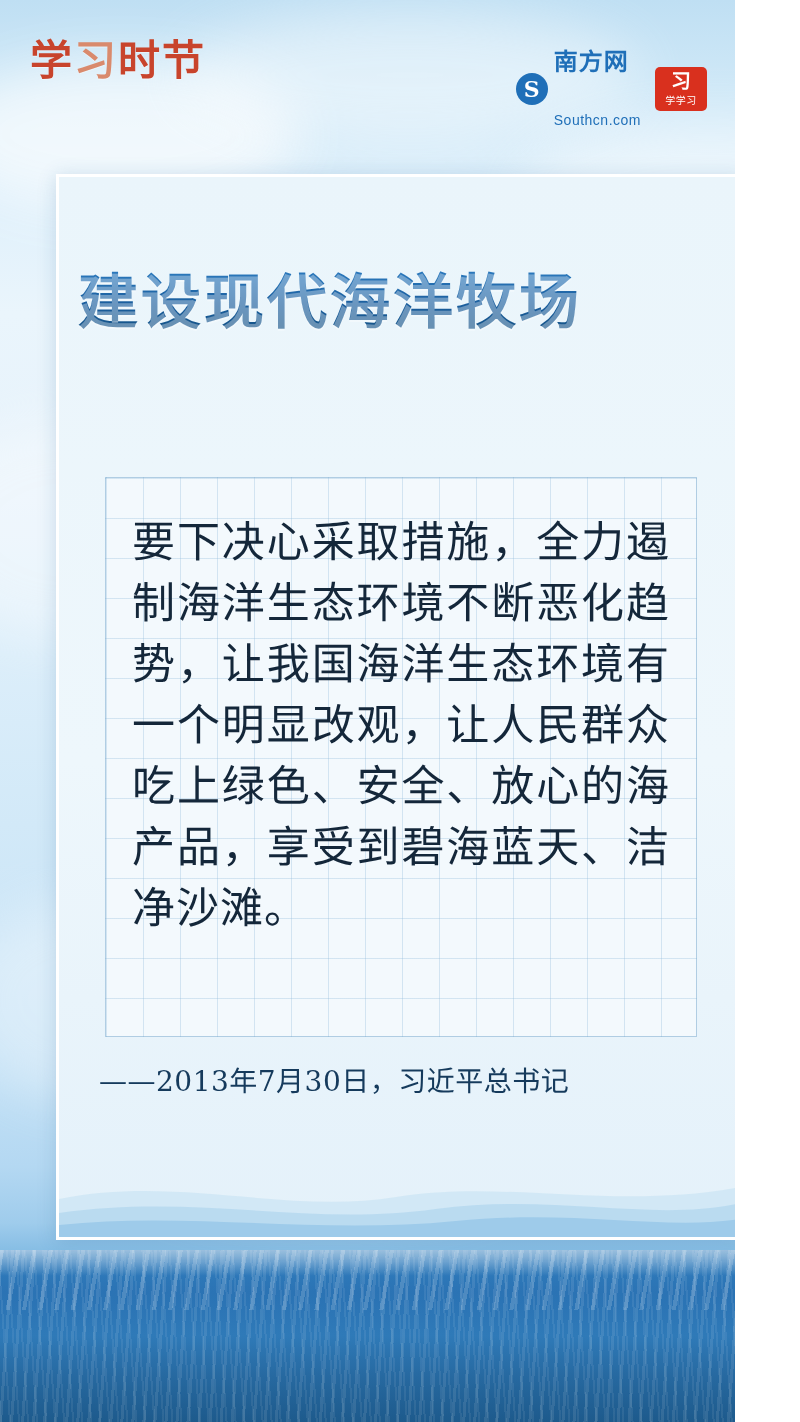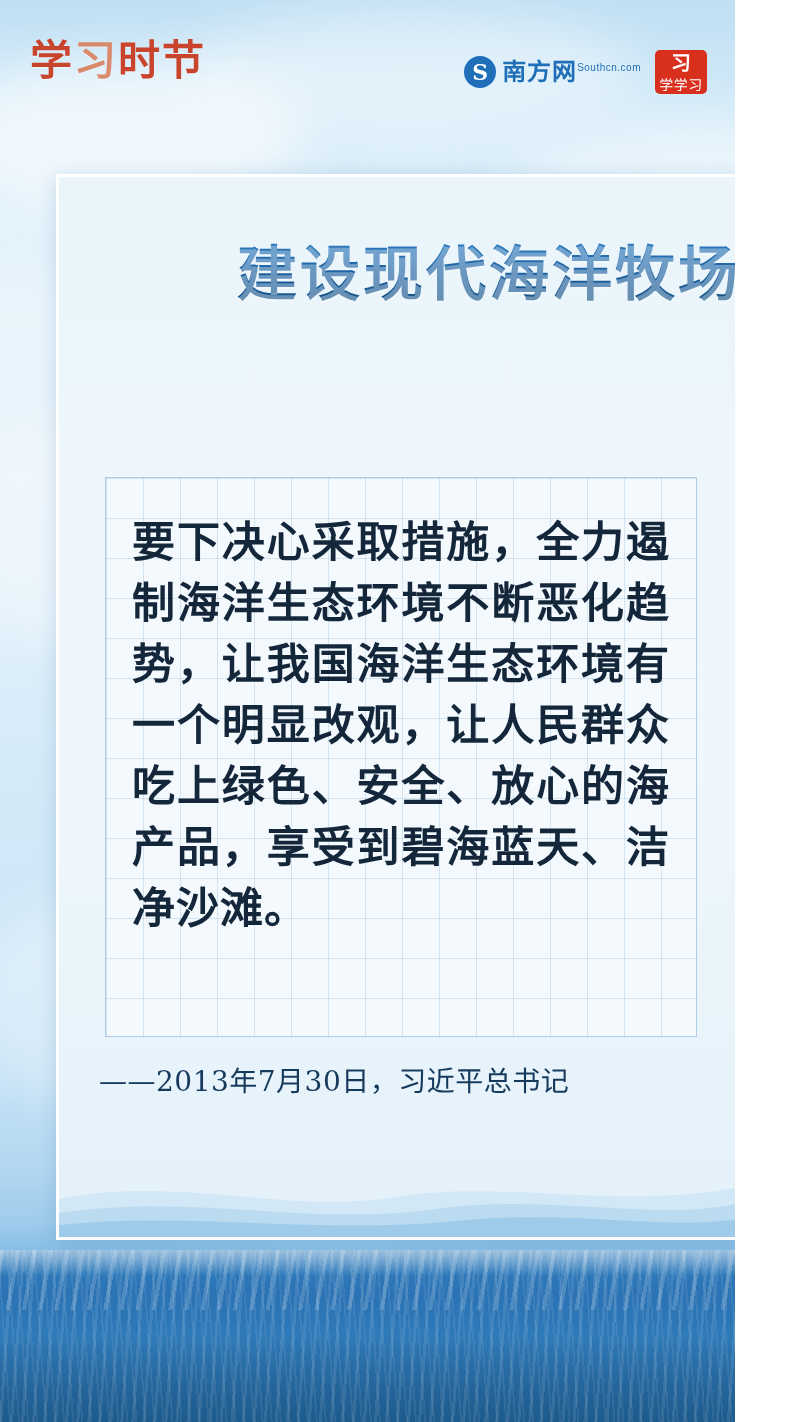--- a/index.html
+++ b/index.html
@@ -144,32 +144,33 @@
     font-family: "DejaVu Serif", serif;
     font-size: 22px;
     font-weight: bold;
     display: flex;
     align-items: center;
     justify-content: center;
     line-height: 1;
   }
   .southcn .s-text {
     display: flex;
-    flex-direction: row;
+    flex-direction: column;
     line-height: 1;
+    gap: 36px;
   }
   .southcn .s-cn {
     font-family: "DejaVu Serif", serif;
     font-size: 24px;
     font-weight: bold;
     color: #1f6fb8;
     letter-spacing: 1px;
   }
   .southcn .s-en {
-    font-size: 10px;
+    font-size: 14px;
     color: #1f6fb8;
     letter-spacing: .5px;
     margin-top: 3px;
   }
   .xuexi-badge {
     width: 52px; height: 44px;
     background: #d9301e;
     border-radius: 5px;
     color: #fff;
     display: flex;
@@ -177,41 +178,42 @@
     align-items: center;
     justify-content: center;
     line-height: 1;
   }
   .xuexi-badge .xb-top {
     font-family: "DejaVu Serif", serif;
     font-size: 20px;
     font-weight: bold;
   }
   .xuexi-badge .xb-bottom {
-    font-size: 14px;
+    font-size: 10px;
     margin-top: 5px;
     letter-spacing: .5px;
   }
 
   
   .card {
     position: absolute;
     left: 56px;
     top: 174px;
     width: 688px;
     height: 1066px;
     background: linear-gradient(180deg, #eaf5fb 0%, #eef7fc 55%, #e4f1fa 100%);
     border: 3px solid #ffffff;
     box-shadow: 0 2px 18px rgba(30,90,140,.18);
     box-sizing: border-box;
   }
 
   .title-block {
-    margin-top: 58px;
-    text-align: right;
+    margin-top: 86px;
+    text-align: left;
+    padding-left: 19px;
   }
   .title-line {
     font-family: "DejaVu Serif", serif;
     font-weight: bold;
     font-size: 60px;
     line-height: 1.30;
     letter-spacing: 3px;
     background: linear-gradient(180deg, #2f7fc4 0%, #1a5d9c 55%, #14507f 100%);
     -webkit-background-clip: text;
     background-clip: text;
@@ -235,21 +237,21 @@
     box-sizing: border-box;
     padding: 34px 26px 20px 26px;
   }
   .quote-text {
     font-family: "DejaVu Serif", serif;
     font-size: 43px;
     line-height: 1.42;
     color: #14273a;
     letter-spacing: 1px;
     text-align: justify;
-    font-weight: 700;
+    font-weight: 400;
   }
 
   .attribution {
     position: absolute;
     left: 40px;
     right: 40px;
     top: 885px;
     text-align: left;
     font-family: "DejaVu Serif", serif;
     color: #153a5c;

